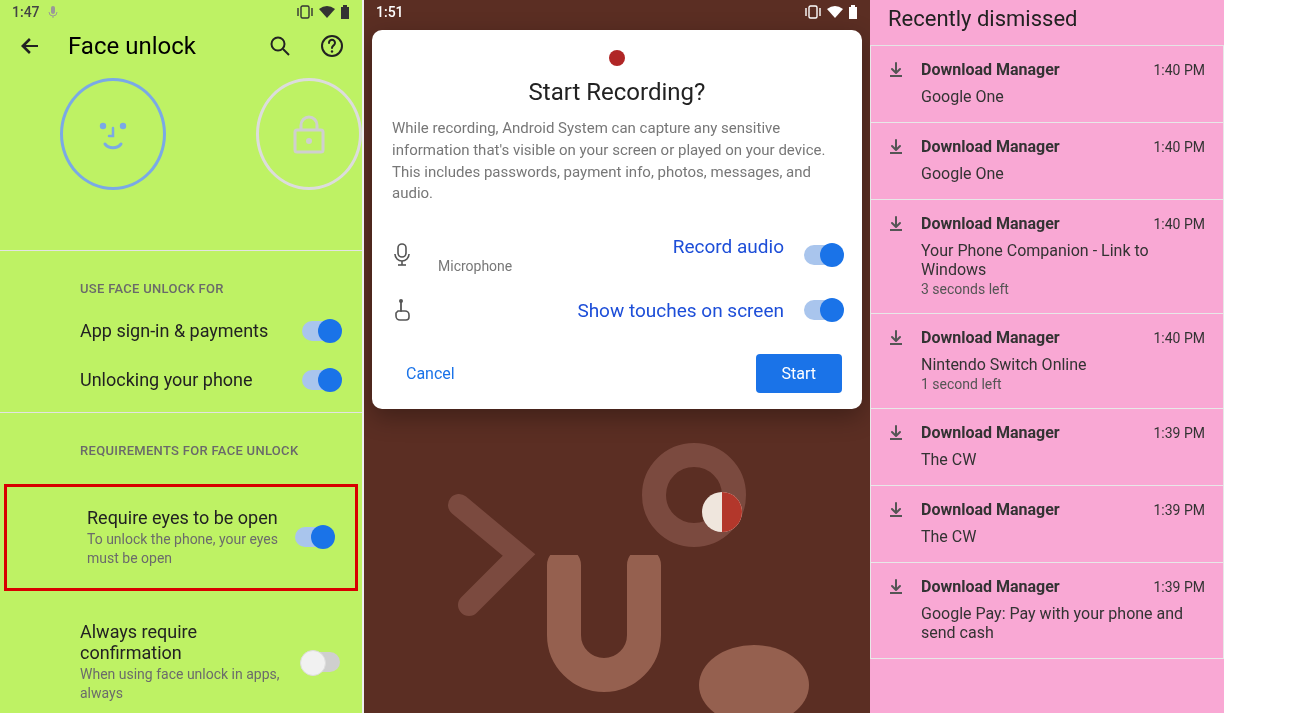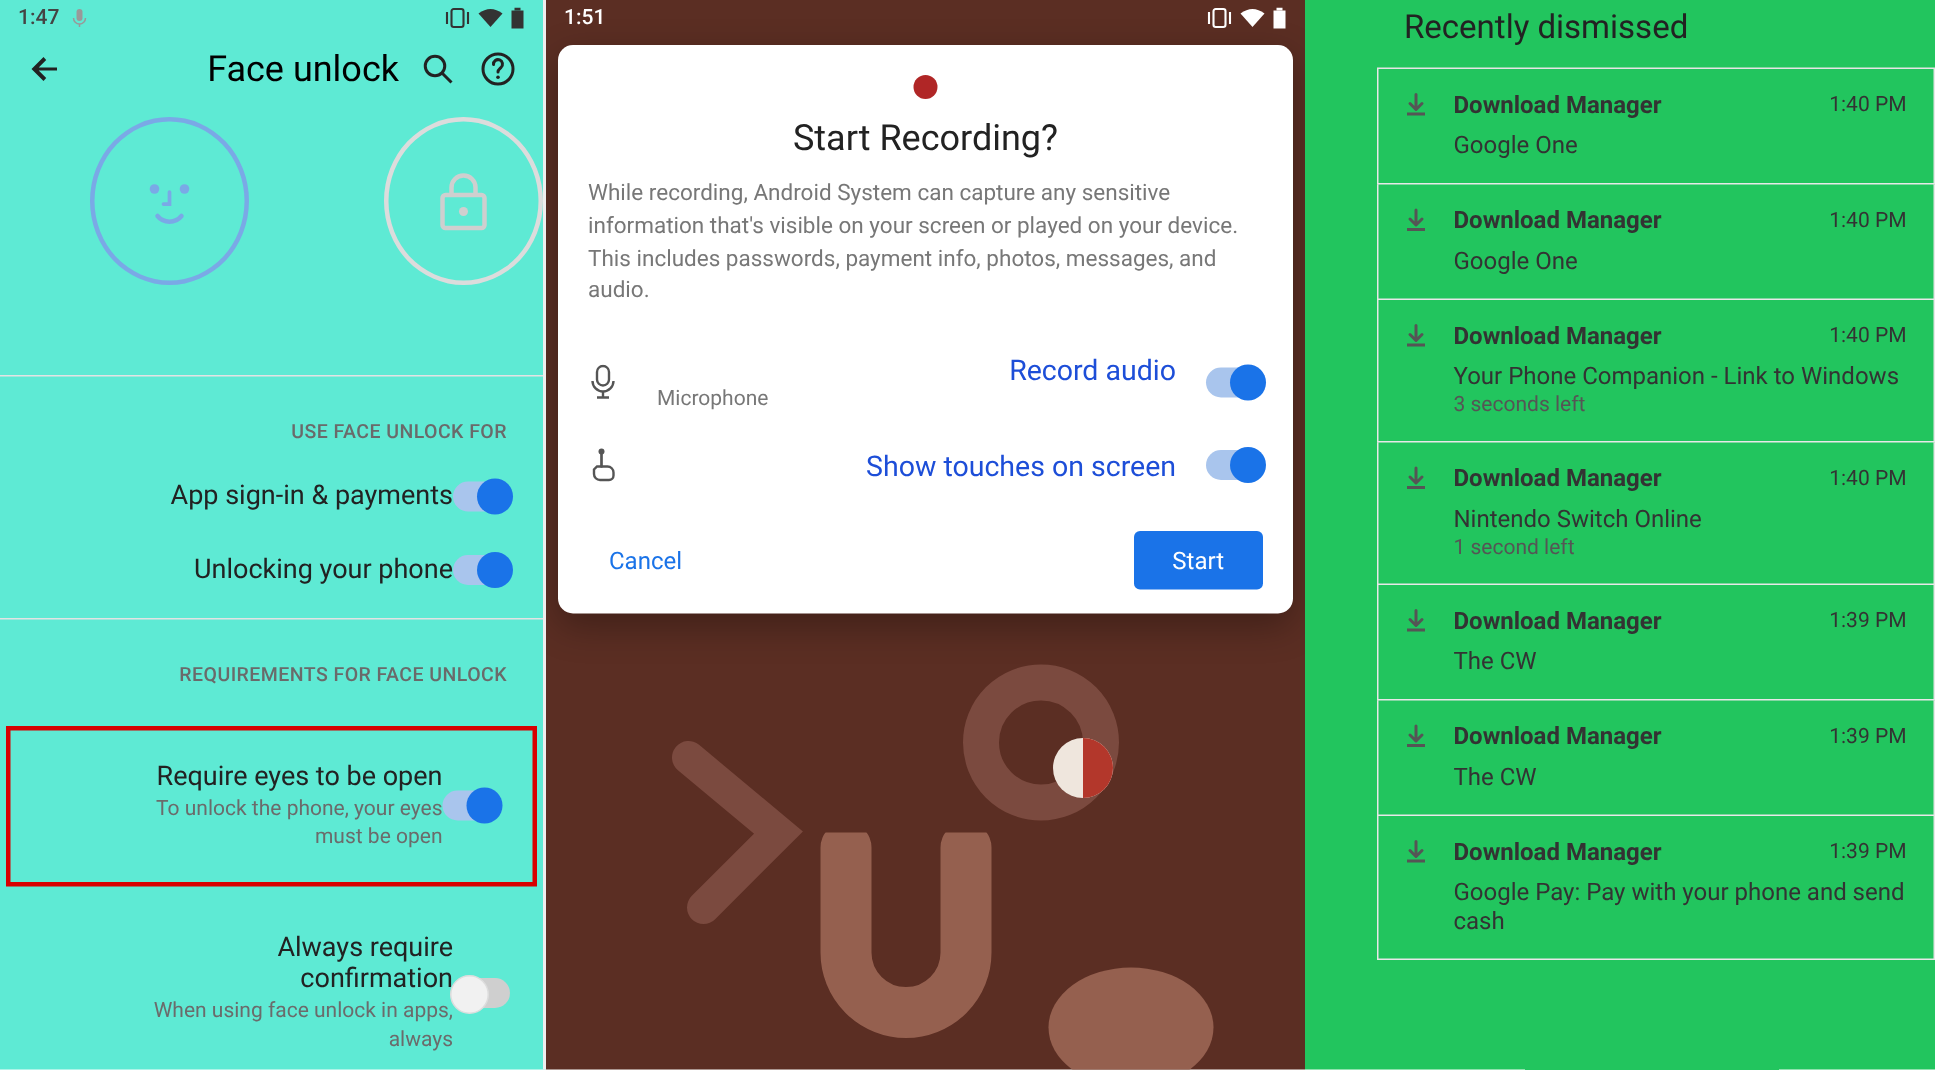--- a/index.html
+++ b/index.html
@@ -1,31 +1,31 @@
 <!DOCTYPE html>
 <html><head>
 <meta charset="utf-8">
 <style>
   * { box-sizing: border-box; margin: 0; padding: 0; }
   body { font-family: Roboto, -apple-system, BlinkMacSystemFont, "Segoe UI", Arial, sans-serif; background: #fff; width: 1291px; height: 713px; overflow: hidden; }
   .root { display: flex; width: 1291px; height: 713px; }
   .panel { height: 713px; position: relative; overflow: hidden; }
-  .p1 { width: 364px; background: #5eead4; border-right: 2px solid #eee; text-align: right; }
+  .p1 { width: 364px; background: #bef264; border-right: 2px solid #eee; }
   .p2 { width: 506px; background: #5b2e23; }
-  .p3 { width: 420px; background: #22c55e; padding-left: 48px; }
+  .p3 { width: 354px; background: #f9a8d4; }
 
   
   .statusbar { display: flex; justify-content: space-between; align-items: center; padding: 4px 12px 2px; font-size: 14px; font-weight: 500; }
   .statusbar .left { display: flex; gap: 8px; align-items: center; color: #444; }
   .statusbar .right { display: flex; gap: 4px; align-items: center; color: #333; }
   .p2 .statusbar { color: #fff; }
   .p2 .statusbar .left, .p2 .statusbar .right { color: #fff; }
 
   
-  .p1-header { display: flex; align-items: center; padding: 10px 16px 14px; gap: 12px; }
+  .p1-header { display: flex; align-items: center; padding: 10px 16px 14px; gap: 24px; }
   .p1-title { font-size: 24px; font-weight: 400; flex: 1; }
   .iconbtn { width: 28px; display: flex; justify-content: center; cursor: pointer; }
 
   
   .faces-row { display: flex; justify-content: flex-start; gap: 90px; padding: 4px 0 0 60px; }
   .face-circle { width: 112px; height: 112px; border-radius: 50%; display: flex; align-items: center; justify-content: center; }
   .face-circle.blue { border: 3px solid #7aa9e6; }
   .face-circle.grey { border: 3px solid #dcdcdc; }
   .face-svg { width: 52px; height: 52px; }
 

